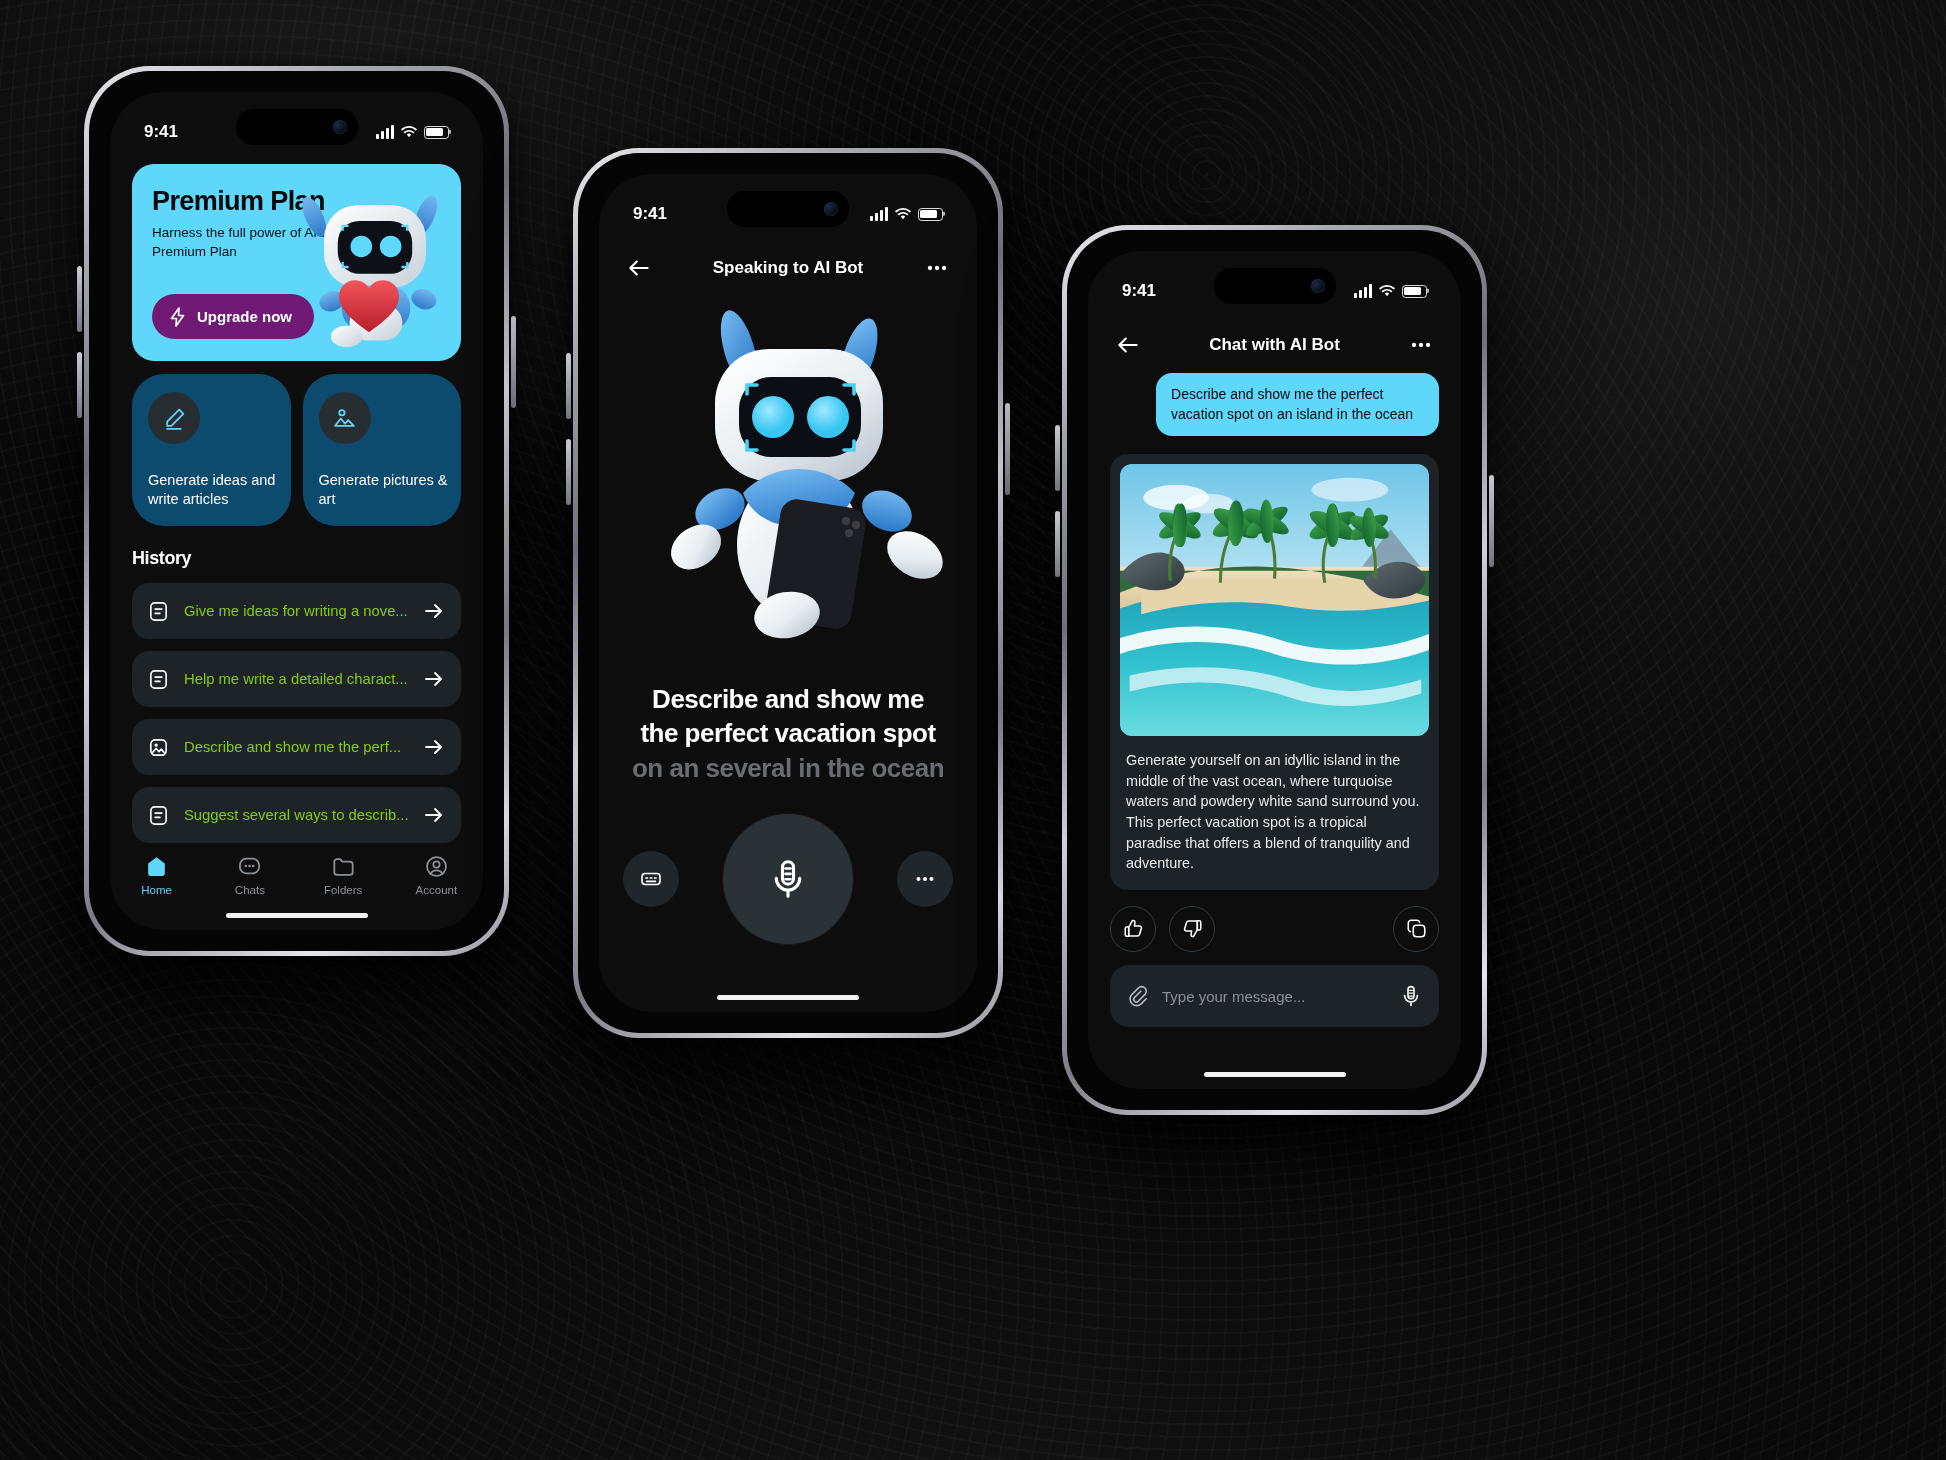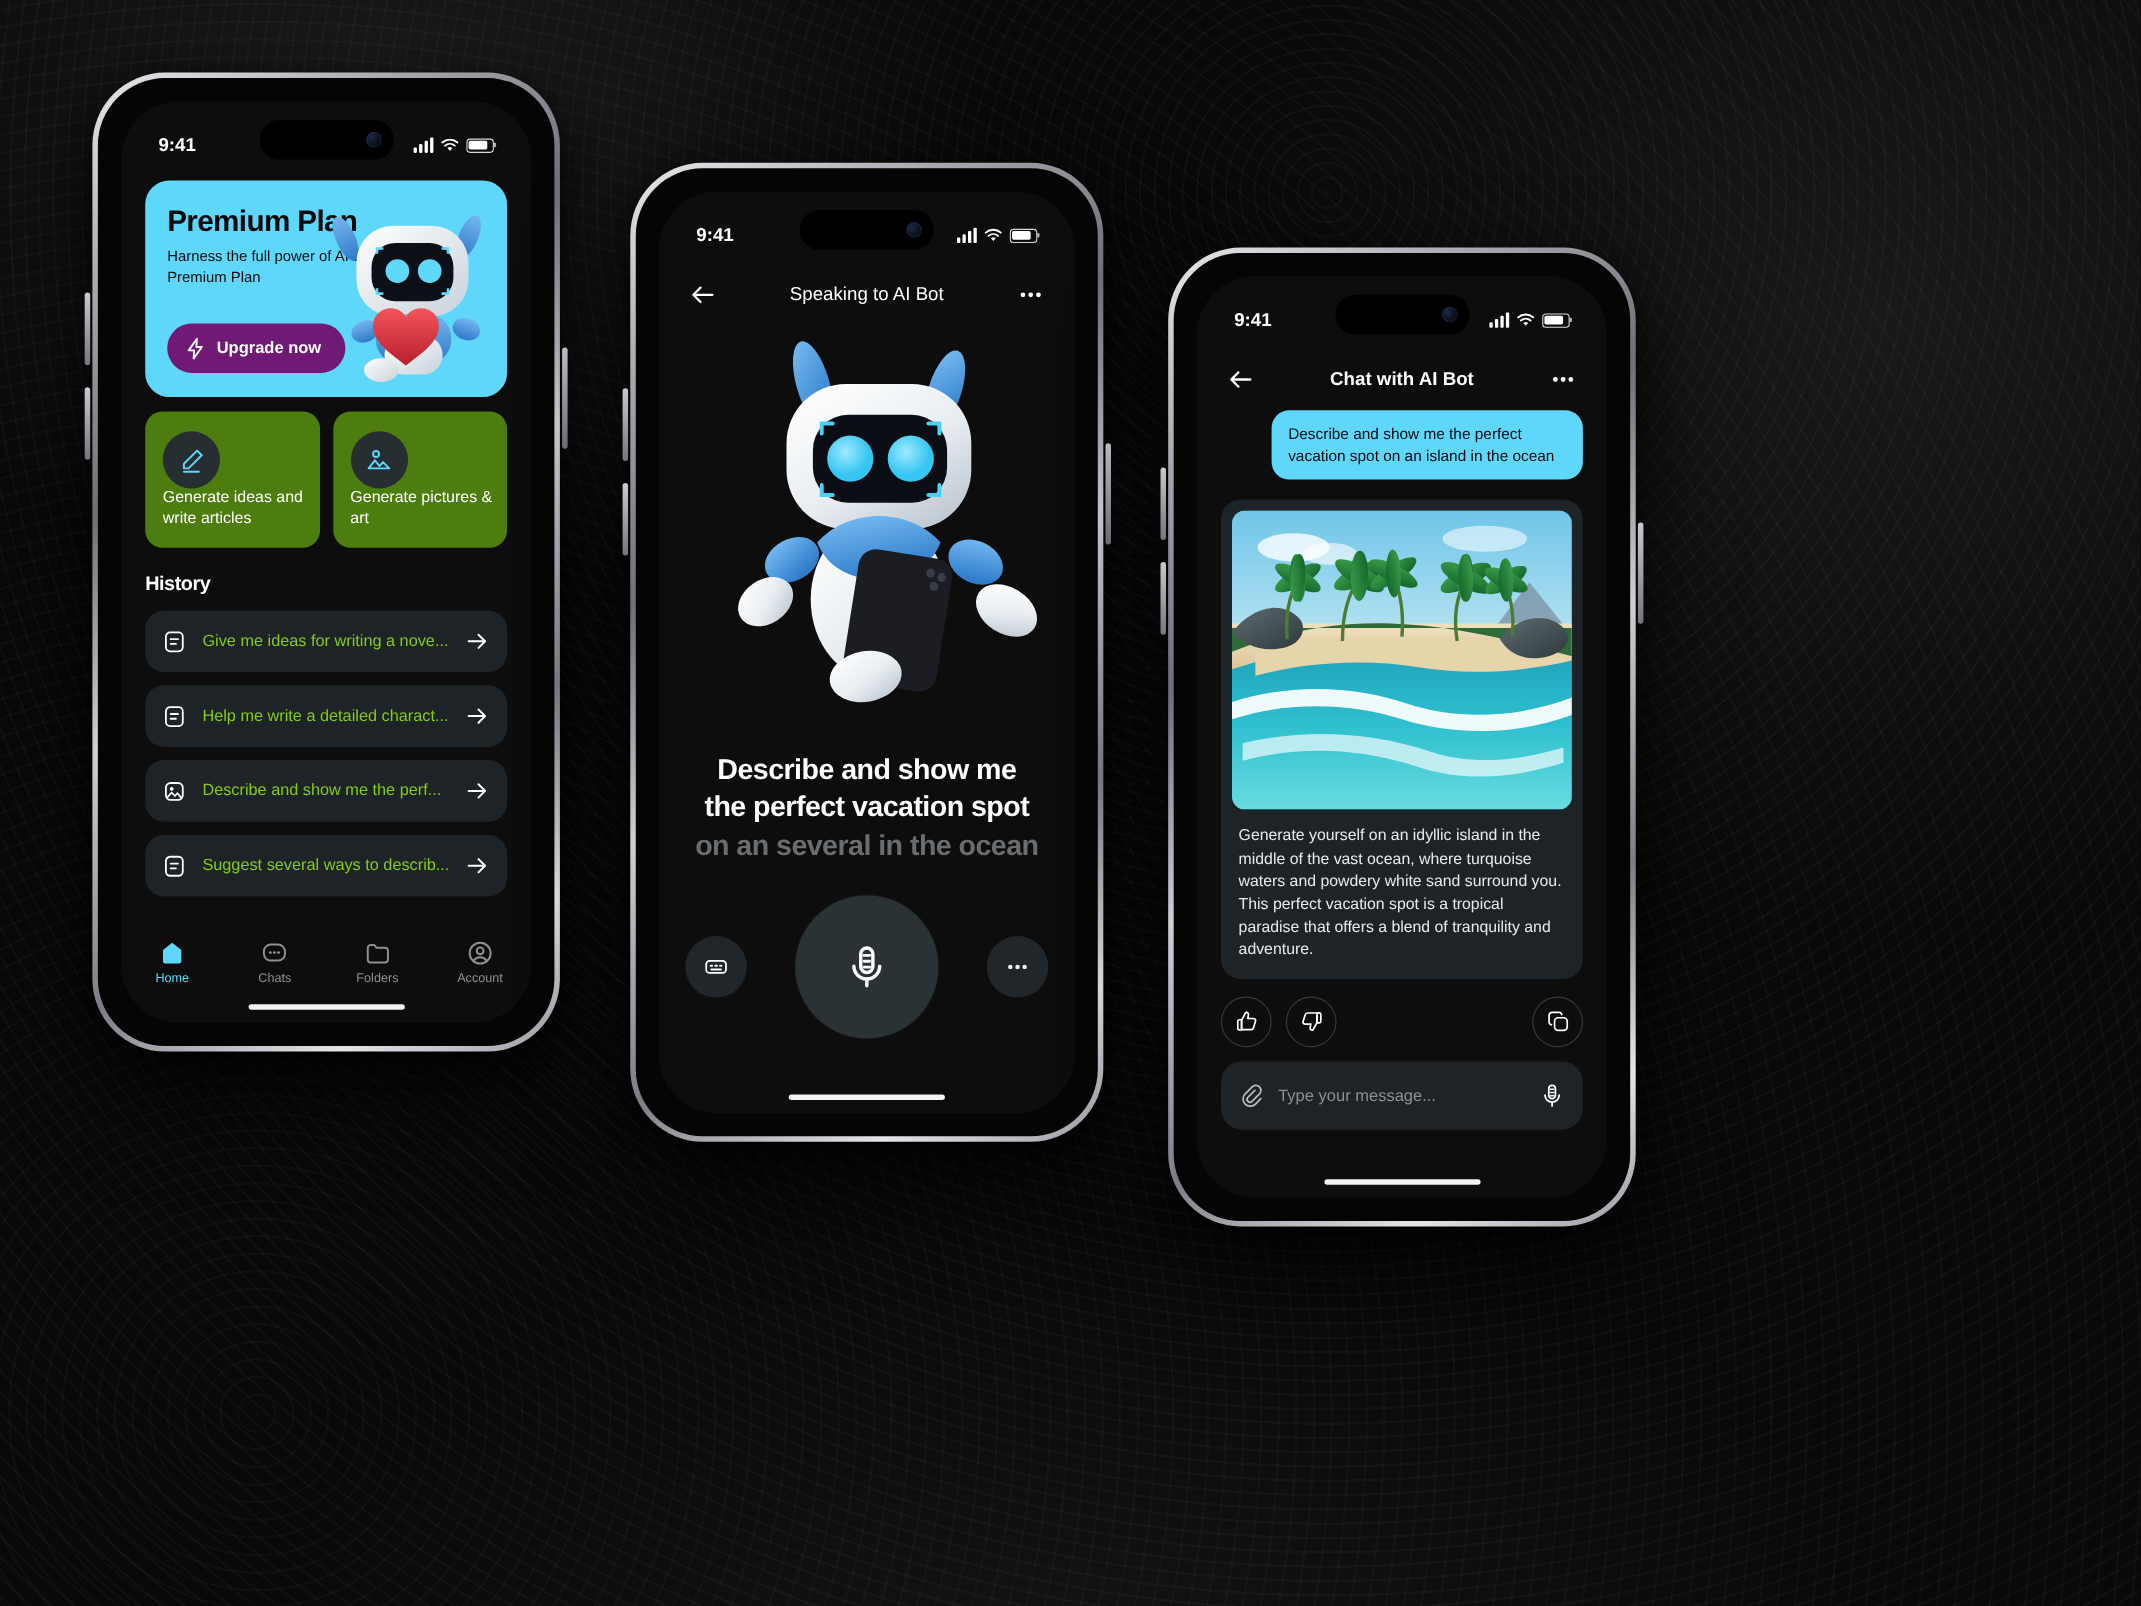--- a/index.html
+++ b/index.html
@@ -67,40 +67,40 @@
 
   .promo{ position:relative; border-radius:22px; background:#5ed7fb; height:197px; overflow:hidden; padding:22px 20px; }
   .promo h2{ color:#06080a; font-size:27px; font-weight:700; letter-spacing:-.6px; }
   .promo p{ color:#0a0d10; font-size:13.5px; line-height:1.42; margin-top:6px; font-weight:500; max-width:215px; }
   .promo .upg{ position:absolute; left:20px; bottom:22px; background:#701a75; color:#fff; border:none;
       border-radius:100px; height:45px; padding:0 22px 0 17px; display:flex; align-items:center; gap:11px;
       font-size:15px; font-weight:600; font-family:inherit; cursor:pointer; }
   .promo .bot{ position:absolute; right:-6px; top:6px; width:186px; height:190px; }
 
   .cards{ display:flex; gap:12px; margin-top:13px; }
-  .card{ flex:1; background:#4d7c0f; border-radius:16px; padding:18px 16px 18px; height:124px; position:relative; }
+  .card{ flex:1; background:#0c4a6e; border-radius:32px; padding:18px 16px 18px; height:152px; position:relative; }
   .card .ic{ width:52px; height:52px; border-radius:50%; background:#272e32; display:flex; align-items:center; justify-content:center; }
   .card .lbl{ position:absolute; left:16px; bottom:17px; color:#fff; font-size:14.5px; line-height:1.32; font-weight:500; }
 
   .hist-title{ color:#fff; font-size:18px; font-weight:700; margin:22px 0 14px; letter-spacing:-.4px; }
   .hrow{ display:flex; align-items:center; gap:14px; background:#1d2326; border-radius:17px; height:56px; padding:0 15px; margin-bottom:12px; }
   .hrow .txt{ color:#84cc16; font-size:14.8px; flex:1; white-space:nowrap; overflow:hidden; }
 
   .tabbar{ position:absolute; left:0; right:0; bottom:34px; display:flex; }
   .tab{ flex:1; display:flex; flex-direction:column; align-items:center; gap:5px; cursor:pointer; }
   .tab .tl{ font-size:11.5px; color:#8c9196; font-weight:500; }
   .tab.active .tl{ color:#5ed7fb; }
 
   
   #phone2{ left:573px; top:148px; width:430px; height:890px; }
   #p2 .statusbar{ top:30px; padding:0 34px; font-size:17px; }
   #p2 .island{ top:17px; width:122px; height:36px; padding-right:11px; }
   #p2 .island .cam{ width:14px; height:14px; }
   .p2-head{ position:absolute; top:74px; left:0; right:0; height:40px; display:flex; align-items:center; justify-content:space-between; padding:0 27px; }
-  .p2-head .ttl{ color:#fff; font-size:17px; font-weight:400; }
+  .p2-head .ttl{ color:#fff; font-size:17px; font-weight:700; }
   .p2-hero{ position:absolute; top:118px; left:0; right:0; height:370px; display:flex; align-items:center; justify-content:center; }
   .p2-caption{ position:absolute; top:508px; left:32px; right:32px; text-align:center; font-size:26px; line-height:1.32; font-weight:700; letter-spacing:-.5px; }
   .p2-caption .hl{ color:#fff; }
   .p2-caption .dim{ color:#6a6d70; }
   .p2-ctrl{ position:absolute; bottom:68px; left:0; right:0; display:flex; align-items:center; justify-content:center; gap:44px; }
   .cbtn{ width:56px; height:56px; border-radius:50%; background:#20262a; display:flex; align-items:center; justify-content:center; cursor:pointer; }
   .micbtn{ width:130px; height:130px; border-radius:50%; background:#2b3236; display:flex; align-items:center; justify-content:center; cursor:pointer; box-shadow:0 0 0 1px rgba(255,255,255,.04); }
 
   
   #phone3{ left:1062px; top:225px; width:425px; height:890px; }

